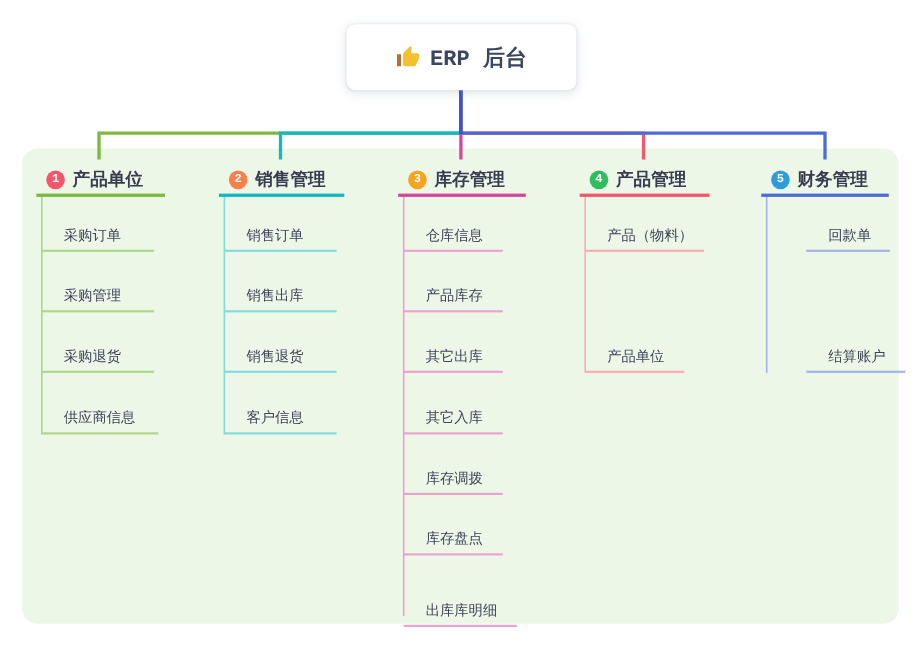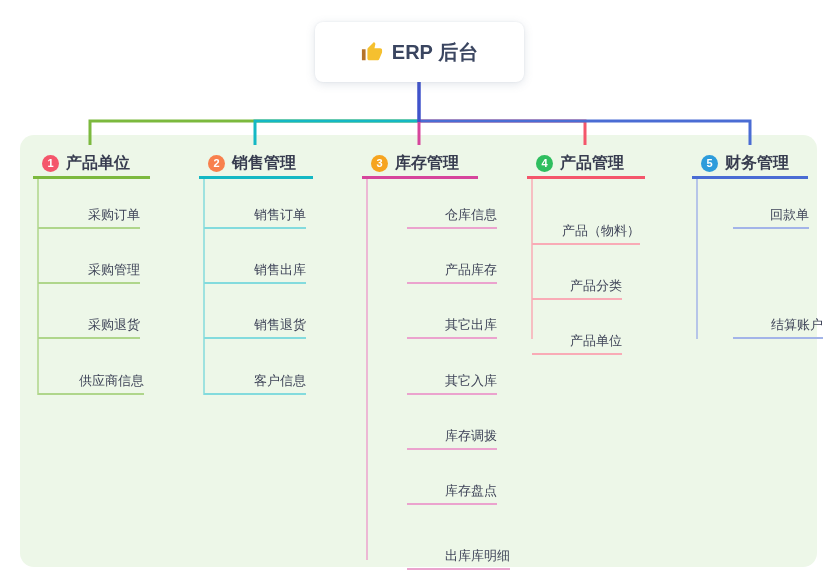--- a/index.html
+++ b/index.html
@@ -1,20 +1,19 @@
 <!DOCTYPE html>
 <html><head>
 <meta charset="utf-8">
 <style>
   html,body{margin:0;padding:0;background:#ffffff;}
   .stage{
     position:relative;width:839px;height:588px;overflow:hidden;
-    font-family:Liberation Sans, sans-serif;
+    font-family:Liberation Mono, monospace;
     color:#3c4257;
-    text-align:right;
   }
   .panel{
     position:absolute;left:20px;top:135px;width:797px;height:432px;
     background:#edf7e8;border-radius:14px;
   }
   svg.links{position:absolute;left:0;top:0;width:839px;height:588px;pointer-events:none;}
   .root-node{
     position:absolute;left:315px;top:22px;width:209px;height:60px;
     background:#ffffff;border-radius:8px;
     box-shadow:0 2px 10px rgba(90,110,140,.18),0 0 2px rgba(90,110,140,.12);
@@ -34,22 +33,22 @@
     color:#ffffff;font-size:11px;font-weight:700;line-height:1;
   }
   .cnode{
     position:absolute;height:26px;box-sizing:border-box;
     padding-left:20px;border-bottom:2px solid #ec4899;
     font-size:13px;line-height:23px;color:#3f4458;white-space:nowrap;
   }
   
   .b1h{border-color:#7cb93e;} .b1c{border-color:#afd68b;}
   .b2h{border-color:#14b8c4;} .b2c{border-color:#83dbdd;}
-  .b3h{border-color:#d6459c;} .b3c{border-color:#eba3ce;margin-left:40px;}
-  .b4h{border-color:#f4566b;} .b4c{border-color:#f9abb6;margin-top:16px;}
+  .b3h{border-color:#d6459c;} .b3c{border-color:#eba3ce;}
+  .b4h{border-color:#f4566b;} .b4c{border-color:#f9abb6;}
   .b5h{border-color:#4a6cd4;} .b5c{border-color:#a3b4e8;margin-left:36px;}
   .bg1{background:#f4566b;} .bg2{background:#f8804d;} .bg3{background:#f6a41f;}
   .bg4{background:#2fbe5f;} .bg5{background:#2d9cdb;}
 </style>
 </head>
 <body>
 
 <div class="stage">
 
   <div class="panel"></div>
@@ -108,21 +107,20 @@
   <div class="cnode b3c" style="left:367px;top:369px;width:90px"><span>其它入库</span></div>
   <div class="cnode b3c" style="left:367px;top:424px;width:90px"><span>库存调拨</span></div>
   <div class="cnode b3c" style="left:367px;top:479px;width:90px"><span>库存盘点</span></div>
   <div class="cnode b3c" style="left:367px;top:544px;width:103px"><span>出库库明细</span></div>
 
   <div class="hnode b4h" style="left:527px;top:150px;width:118px">
     <span class="badge bg4">4</span>
     <span>产品管理</span>
   </div>
   <div class="cnode b4c" style="left:532px;top:203px;width:108px"><span>产品（物料）</span></div>
-  <div class="cnode b4c" style="left:532px;top:258px;width:90px"><span>产品分类</span></div>
   <div class="cnode b4c" style="left:532px;top:313px;width:90px"><span>产品单位</span></div>
 
   <div class="hnode b5h" style="left:692px;top:150px;width:116px">
     <span class="badge bg5">5</span>
     <span>财务管理</span>
   </div>
   <div class="cnode b5c" style="left:697px;top:203px;width:76px"><span>回款单</span></div>
   <div class="cnode b5c" style="left:697px;top:313px;width:90px"><span>结算账户</span></div>
 
 </div>

